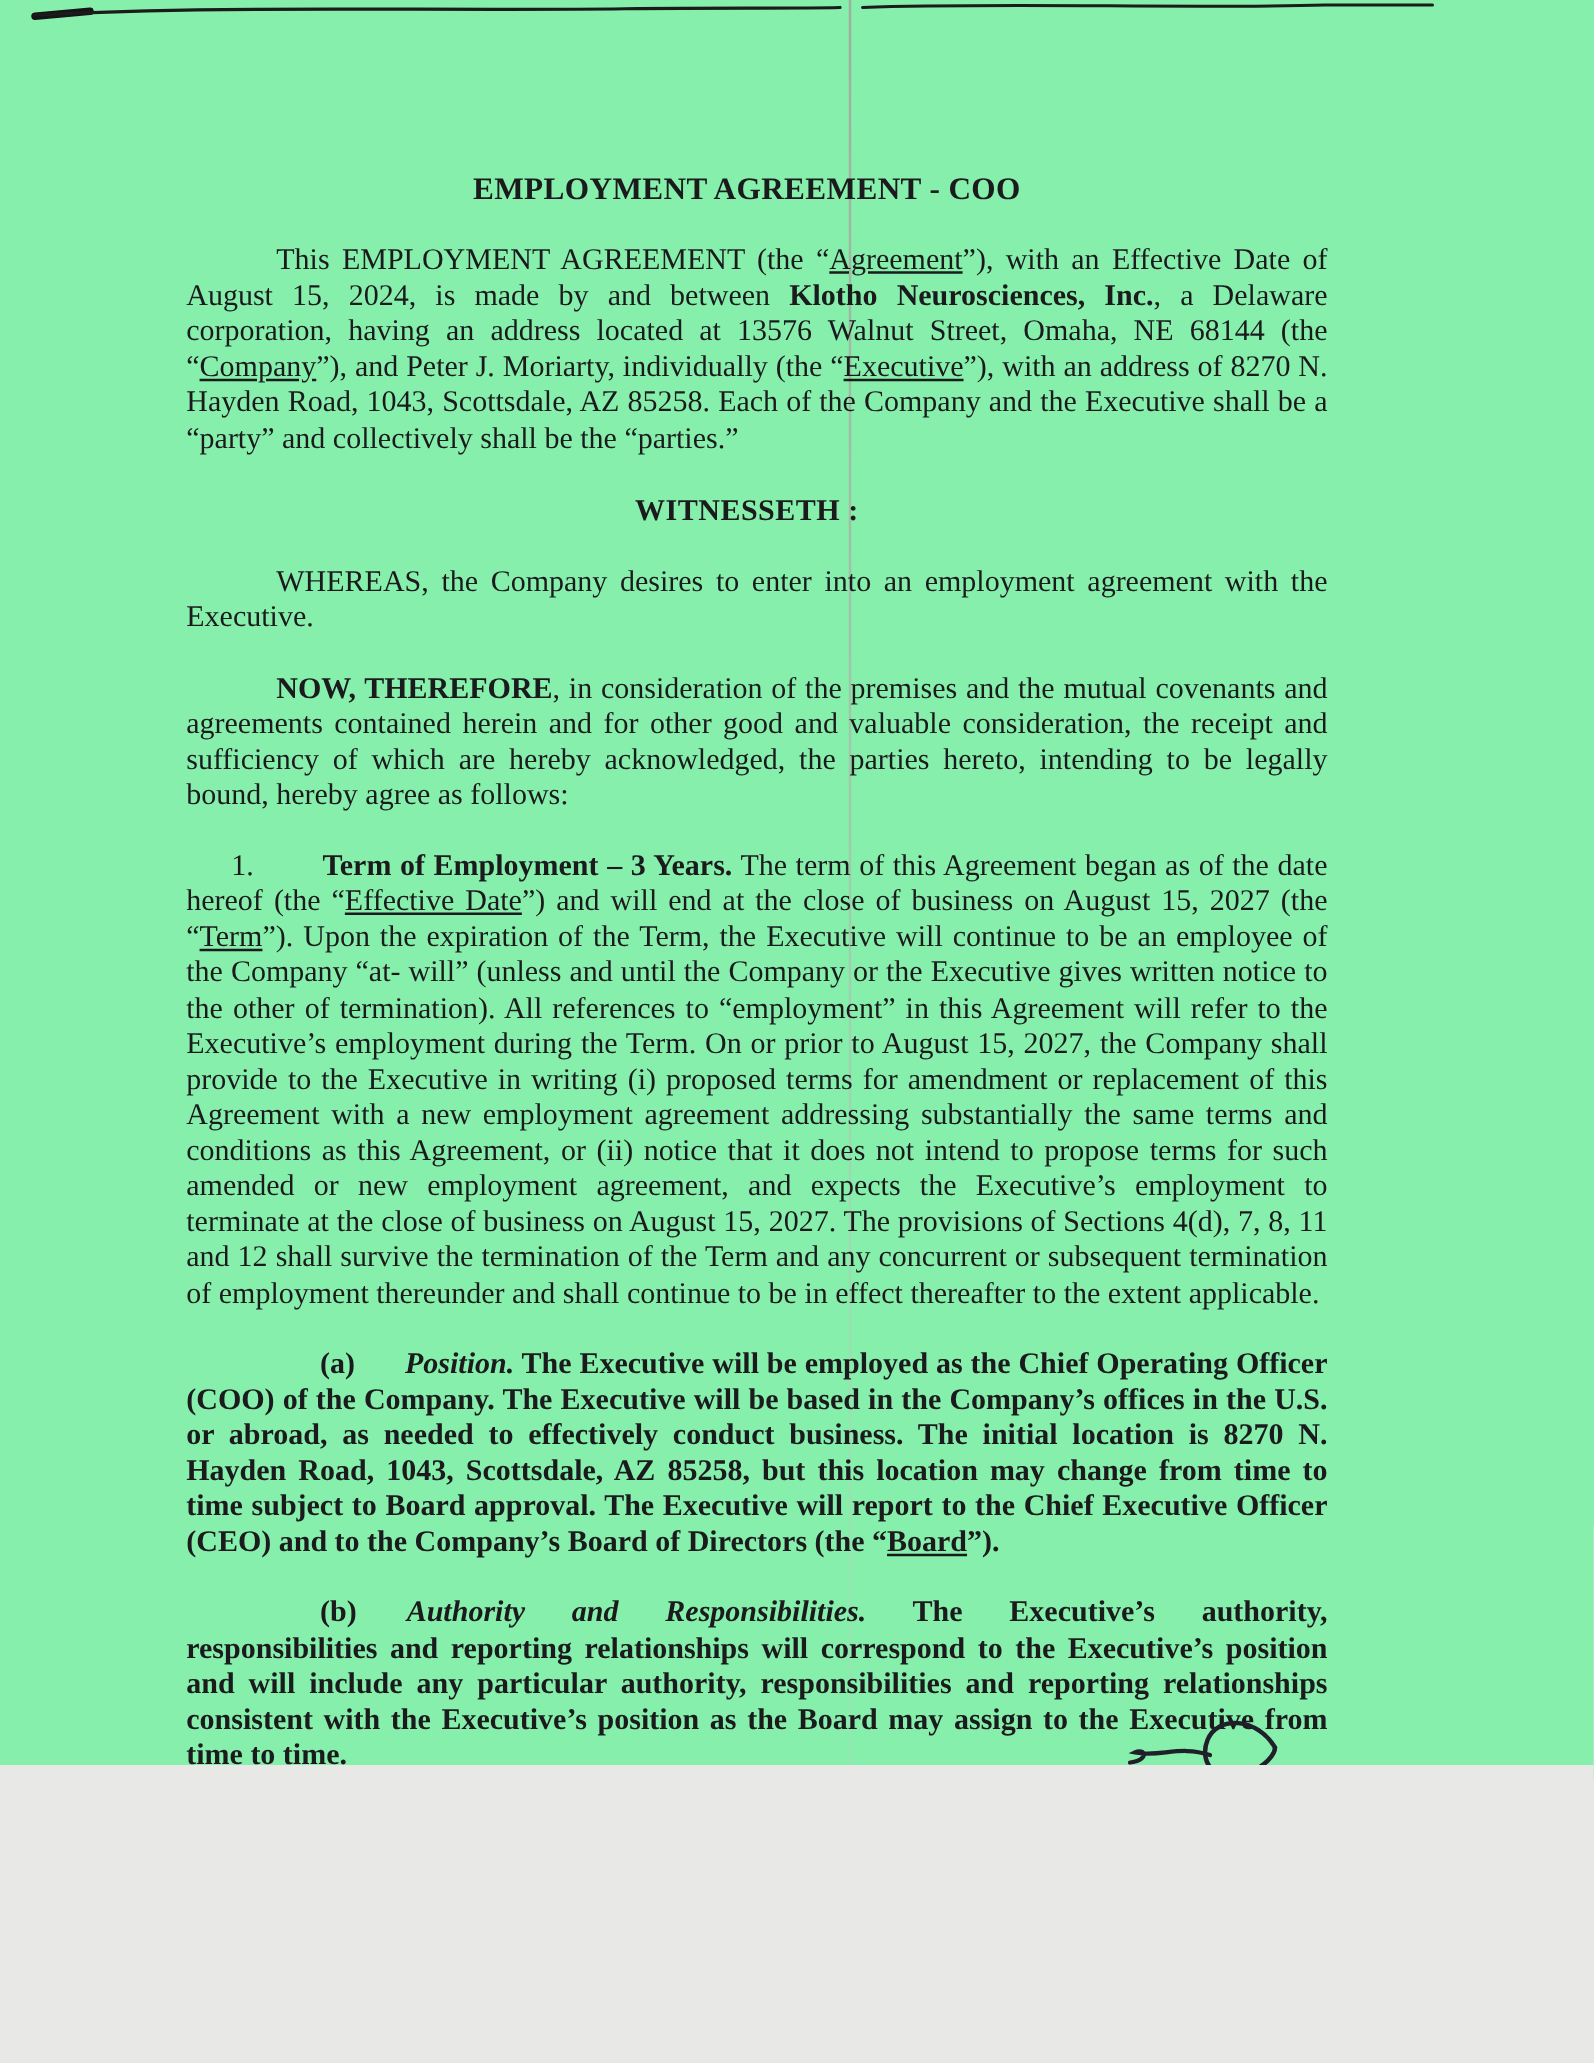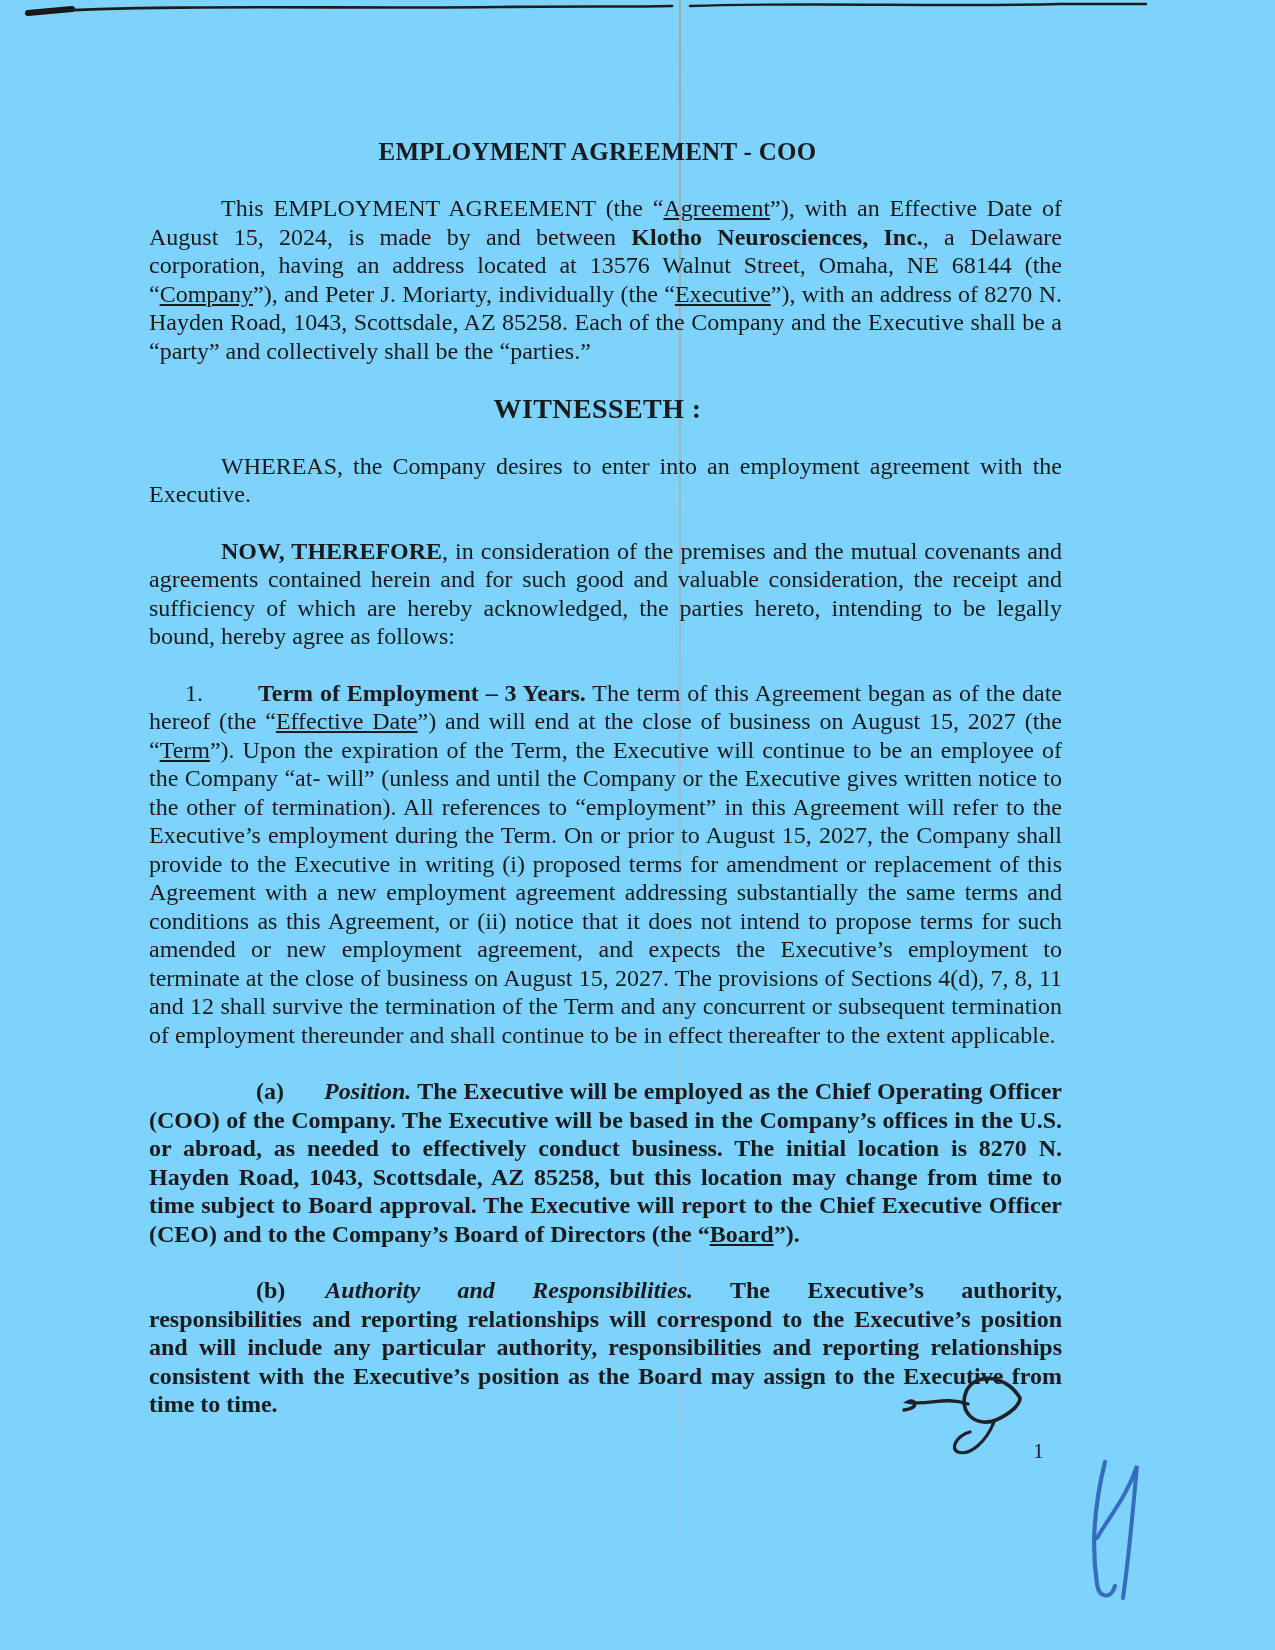--- a/index.html
+++ b/index.html
@@ -3,23 +3,23 @@
 <meta charset="utf-8">
 <style>
   html, body {
     margin: 0;
     padding: 0;
     background: #e8e8e6;
   }
   .page {
     position: relative;
     width: 1275px;
-    height: 1650px;
+    height: 1412px;
     margin: 0 auto;
-    background: #7dd3fc;
+    background: #86efac;
     overflow: hidden;
     font-family: "Liberation Serif", "DejaVu Serif", serif;
     color: #1b1b1d;
   }
   .content {
     position: absolute;
     left: 133px;
     top: 138px;
     width: 929px;
   }
@@ -33,21 +33,21 @@
   }
   p.body {
     font-size: 24px;
     line-height: 28.5px;
     text-align: justify;
     margin: 28px 0 0 16px;
   }
   p.center-head {
     text-align: center;
     font-weight: bold;
-    font-size: 28px;
+    font-size: 24px;
     line-height: 28.5px;
     margin: 30px 0 0 0;
     letter-spacing: 0.4px;
     font-family: Liberation Serif, serif;
   }
   .indent      { text-indent: 72px; }
   .hang-sec    { text-indent: 36px; }
   .hang-sub    { text-indent: 107px; font-weight: bold; }
   .tab-spacer  { display: inline-block; height: 1px; }
   .page-number {
@@ -94,21 +94,21 @@
   <div class="content">
 
     <div class="doc-title">EMPLOYMENT AGREEMENT - COO</div>
 
     <p class="body indent"><span>This EMPLOYMENT AGREEMENT (the “</span><span style="text-decoration: underline;">Agreement</span><span>”), with an Effective Date of August 15, 2024, is made by and between </span><span style="font-weight: bold;">Klotho Neurosciences, Inc.</span><span>, a Delaware corporation, having an address located at 13576 Walnut Street, Omaha, NE 68144 (the “</span><span style="text-decoration: underline;">Company</span><span>”), and Peter J. Moriarty, individually (the “</span><span style="text-decoration: underline;">Executive</span><span>”), with an address of 8270 N. Hayden Road, 1043, Scottsdale, AZ 85258. Each of the Company and the Executive shall be a “party” and collectively shall be the “parties.”</span></p>
 
     <p class="center-head"><span style="font-weight: bold;">WITNESSETH :</span></p>
 
     <p class="body indent"><span style="font-weight: normal;">WHEREAS</span><span>, the Company desires to enter into an employment agreement with the Executive.</span></p>
 
-    <p class="body indent"><span style="font-weight: bold; font-family: Liberation Serif, serif;">NOW, THEREFORE</span><span>, in consideration of the premises and the mutual covenants and agreements contained herein and for such good and valuable consideration, the receipt and sufficiency of which are hereby acknowledged, the parties hereto, intending to be legally bound, hereby agree as follows:</span></p>
+    <p class="body indent"><span style="font-weight: bold; font-family: Liberation Serif, serif;">NOW, THEREFORE</span><span>, in consideration of the premises and the mutual covenants and agreements contained herein and for other good and valuable consideration, the receipt and sufficiency of which are hereby acknowledged, the parties hereto, intending to be legally bound, hereby agree as follows:</span></p>
 
     <p class="body hang-sec"><span>1.</span><span class="tab-spacer" style="width: 55px;"></span><span style="font-weight: bold;">Term of Employment – 3 Years.</span><span> The term of this Agreement began as of the date hereof (the “</span><span style="text-decoration: underline;">Effective Date</span><span>”) and will end at the close of business on August 15, 2027 (the “</span><span style="text-decoration: underline;">Term</span><span>”). Upon the expiration of the Term, the Executive will continue to be an employee of the Company “at- will” (unless and until the Company or the Executive gives written notice to the other of termination). All references to “employment” in this Agreement will refer to the Executive’s employment during the Term. On or prior to August 15, 2027, the Company shall provide to the Executive in writing (i) proposed terms for amendment or replacement of this Agreement with a new employment agreement addressing substantially the same terms and conditions as this Agreement, or (ii) notice that it does not intend to propose terms for such amended or new employment agreement, and expects the Executive’s employment to terminate at the close of business on August 15, 2027. The provisions of Sections 4(d), 7, 8, 11 and 12 shall survive the termination of the Term and any concurrent or subsequent termination of employment thereunder and shall continue to be in effect thereafter to the extent applicable.</span></p>
 
 
     <p class="body hang-sub"><span>(a)</span><span class="tab-spacer" style="width: 40px;"></span><span style="font-style: italic;">Position.</span><span> The Executive will be employed as the Chief Operating Officer (COO) of the Company. The Executive will be based in the Company’s offices in the U.S. or abroad, as needed to effectively conduct business. The initial location is 8270 N. Hayden Road, 1043, Scottsdale, AZ 85258, but this location may change from time to time subject to Board approval. The Executive will report to the Chief Executive Officer (CEO) and to the Company’s Board of Directors (the “</span><span style="text-decoration: underline;">Board</span><span>”).</span></p>
 
     <p class="body hang-sub"><span>(b)</span><span class="tab-spacer" style="width: 40px;"></span><span style="font-style: italic;">Authority and Responsibilities.</span><span> The Executive’s authority, responsibilities and reporting relationships will correspond to the Executive’s position and will include any particular authority, responsibilities and reporting relationships consistent with the Executive’s position as the Board may assign to the Executive from time to time.</span></p>
 
   </div>
 

